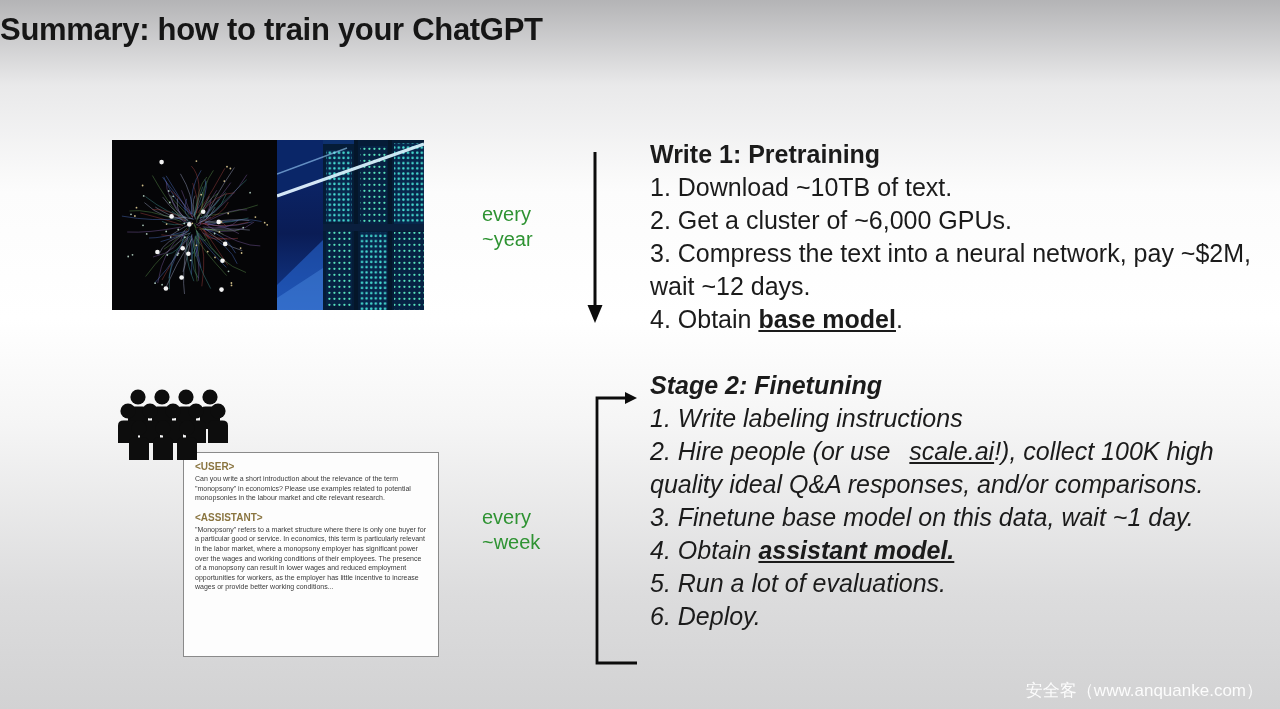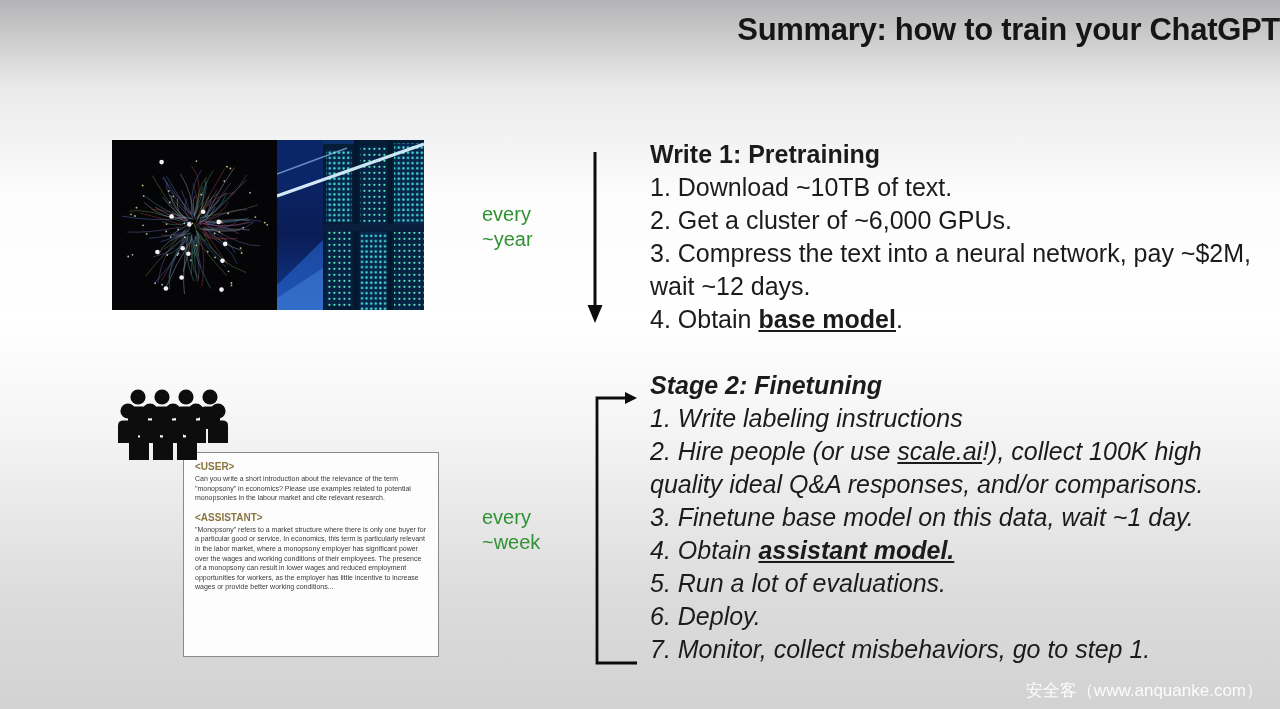--- a/index.html
+++ b/index.html
@@ -3,21 +3,21 @@
 <meta charset="utf-8">
 <style>
   html,body{margin:0;padding:0;}
   .slide{
     position:relative; width:1280px; height:709px; overflow:hidden;
     font-family:"Liberation Sans", sans-serif;
     background:linear-gradient(180deg,#b4b4b6 0%,#e9e9ea 12%,#fcfcfc 27%,#ffffff 45%,#f5f5f5 60%,#dcdcdd 84%,#d2d2d3 100%);
   }
   .title{
     position:absolute; top:12px; left:0; width:100%;
-    text-align:right; font-size:31px; font-weight:bold; color:#161616;
+    text-align:left; font-size:31px; font-weight:bold; color:#161616;
     letter-spacing:-0.3px;
   }
   
   .media{
     position:absolute; left:112px; top:140px; width:312px; height:170px;
     display:flex; background:#000;
   }
   .media svg{display:block;}
   .netmap{width:165px; height:170px; background:#050507;}
   .dc{width:147px; height:170px;}
@@ -28,21 +28,21 @@
     position:absolute; left:482px; width:88px; text-align:left;
     color:#2f9333; font-size:20px; line-height:25px;
   }
   
   .stage{
     position:absolute; left:650px; width:612px;
     font-size:25px; line-height:33px; color:#1b1b1b;
   }
   .stage .hd{font-weight:bold;}
   .stage .strong-u{font-weight:bold; text-decoration:underline;}
-  .stage .link-u{text-decoration:underline; color:inherit; cursor:pointer;}
+  .stage .link-u{text-decoration:underline; color:inherit; cursor:pointer;margin-left:12px;}
   
   .crowd{position:absolute; left:116px; top:386px; z-index:3;}
   
   .doc{
     position:absolute; left:183px; top:452px; width:256px; height:205px;
     background:#fdfdfd; border:1px solid #8a8a8a; box-sizing:border-box;
     padding:8px 11px; z-index:2;
   }
   .doc .tag{color:#8a7540; font-weight:bold; font-size:10px; margin:0 0 2px 0;}
   .doc .txt{color:#3a3a3a; font-size:7px; line-height:9.6px; margin:0 0 9px 0;}
@@ -332,18 +332,17 @@
   </div>
 
   <div class="stage" style="top:369px;font-style:italic;">
     <div class="hd">Stage 2: Finetuning</div>
     <div>1. Write labeling instructions</div>
     <div><span>2. Hire people (or use </span><span class="link-u">scale.ai</span><span>!), collect 100K high quality ideal Q&amp;A responses, and/or comparisons.</span></div>
     <div>3. Finetune base model on this data, wait ~1 day.</div>
     <div><span>4. Obtain </span><span class="strong-u">assistant model.</span></div>
     <div>5. Run a lot of evaluations.</div>
     <div>6. Deploy.</div>
-    <div>7. Monitor, collect misbehaviors, go to step 1.</div>
   </div>
 
   <div class="watermark">安全客（www.anquanke.com）</div>
 
 </div>
 
 </body></html>

